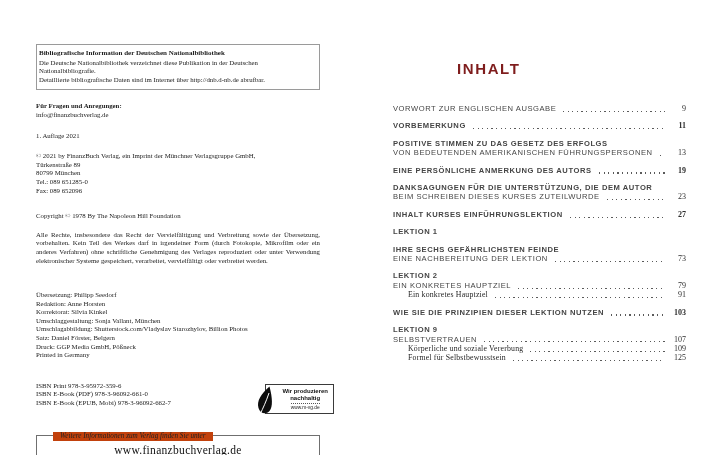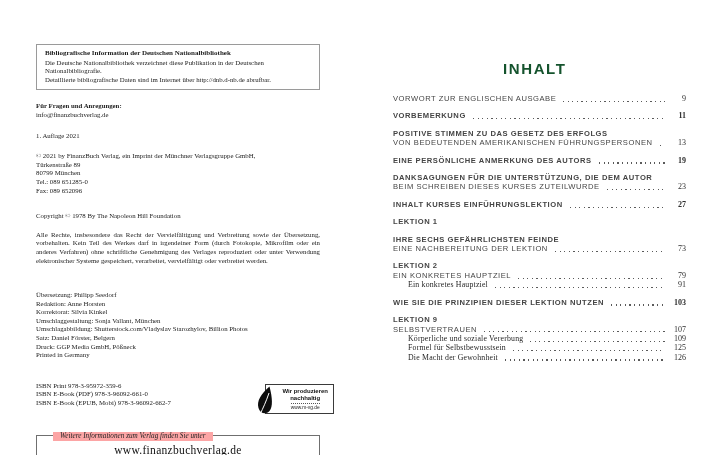--- a/index.html
+++ b/index.html
@@ -13,21 +13,21 @@
     -webkit-font-smoothing: antialiased;
   }
 
   
   .imprint {
     position: absolute; left: 36px; top: 44px; width: 284px;
     font-size: 6.8px; line-height: 8.6px;
   }
   .info-box {
     border: 1px solid #9a9a9a;
-    padding: 4px 6px 5px 8px;
+    padding: 4px 6px 5px 2px;
   }
   .info-box .box-title { font-weight: bold; font-size: 7px; margin-bottom: 1px; }
   .block { margin-top: 12px; }
   .bold { font-weight: bold; }
   .copyright-line { margin-top: 17px; }
   .rights { margin-top: 10px; text-align: justify; }
   .credits { margin-top: 26px; }
   .isbn-row { margin-top: 22px; display: flex; justify-content: space-between; align-items: flex-start; }
 
   
@@ -44,39 +44,39 @@
 
   
   .footer-box {
     margin-top: 21px;
     border: 1px solid #6f6f6f;
     padding: 8px 8px 6px 8px;
     position: relative;
   }
   .footer-legend {
     position: absolute; top: -4.5px; left: 16px;
-    background: #fca5a5; padding: 0 7px;
+    background: #c2410c; padding: 0 7px;
     font-style: italic; font-size: 7.2px; line-height: 9px; color: #222;
     white-space: nowrap;
   }
   .footer-site { font-size: 11.5px; line-height: 12px; letter-spacing: 0.3px; color: #111; text-align: center; }
 
   
   .toc-page-wrap {
     position: absolute; left: 393px; top: 60px; width: 293px;
   }
   .toc-title {
     font-family: "Liberation Sans", sans-serif;
     font-size: 15px; line-height: 17px;
     letter-spacing: 1.6px;
     font-weight: 600;
-    color: #14532d;
-    margin-left: 110px;
-  }
-  .toc-list { margin-top: 17px; }
+    color: #7f1d1d;
+    margin-left: 64px;
+  }
+  .toc-list { margin-top: 27px; }
   .toc-row {
     display: flex; align-items: baseline;
     font-family: "Liberation Sans", sans-serif;
     font-size: 7.6px; line-height: 9.4px;
     letter-spacing: 0.55px;
     color: #454545;
   }
   .toc-row.gap { margin-top: 8px; font-weight: bold; }
   .toc-row.sub {
     font-family: "Liberation Serif", serif;
@@ -285,19 +285,14 @@
         <span class="leader"></span>
         <span class="toc-pagenum">109</span>
       </div>
 
       <div class="toc-row sub">
         <span class="toc-text">Formel für Selbstbewusstsein</span>
         <span class="leader"></span>
         <span class="toc-pagenum">125</span>
       </div>
 
-      <div class="toc-row sub">
-        <span class="toc-text">Die Macht der Gewohnheit</span>
-        <span class="leader"></span>
-        <span class="toc-pagenum">126</span>
-      </div>
     </div>
 </div>
 
 </body></html>

